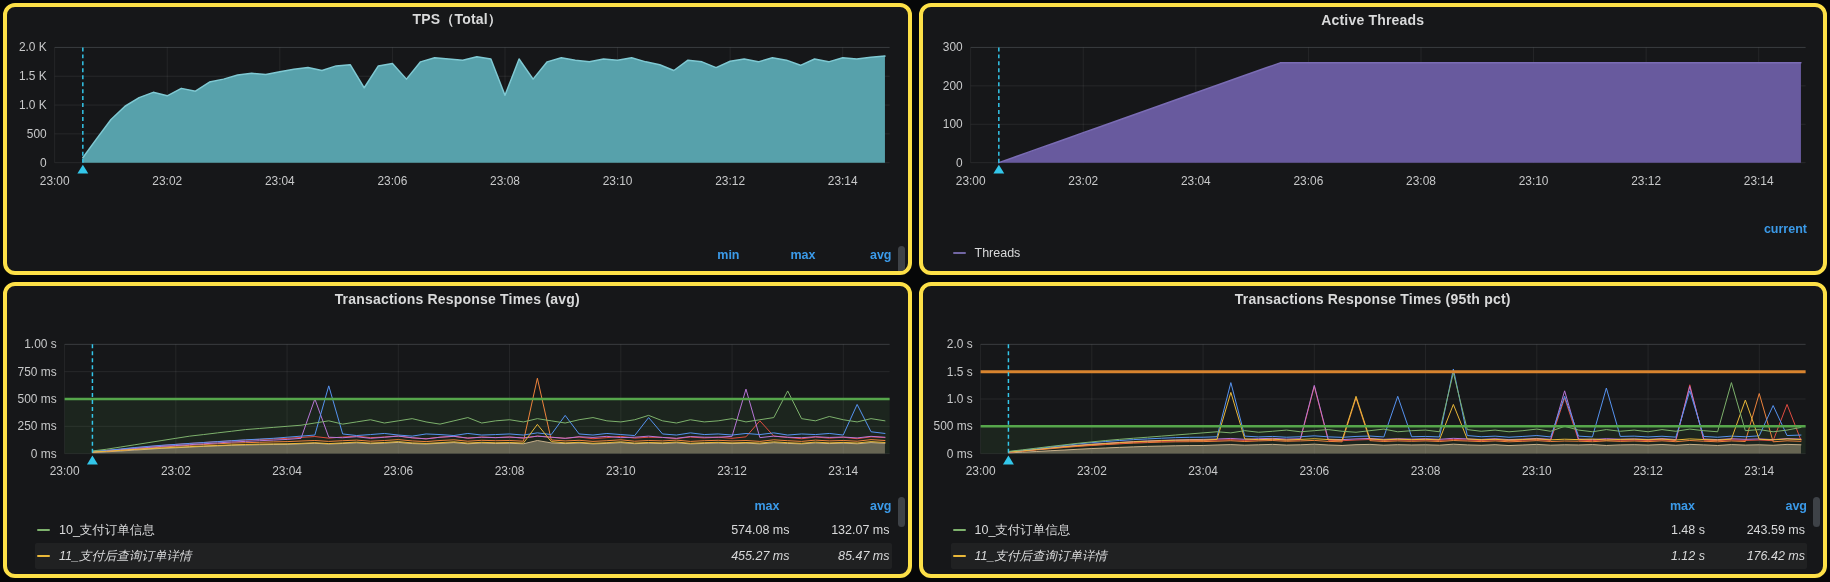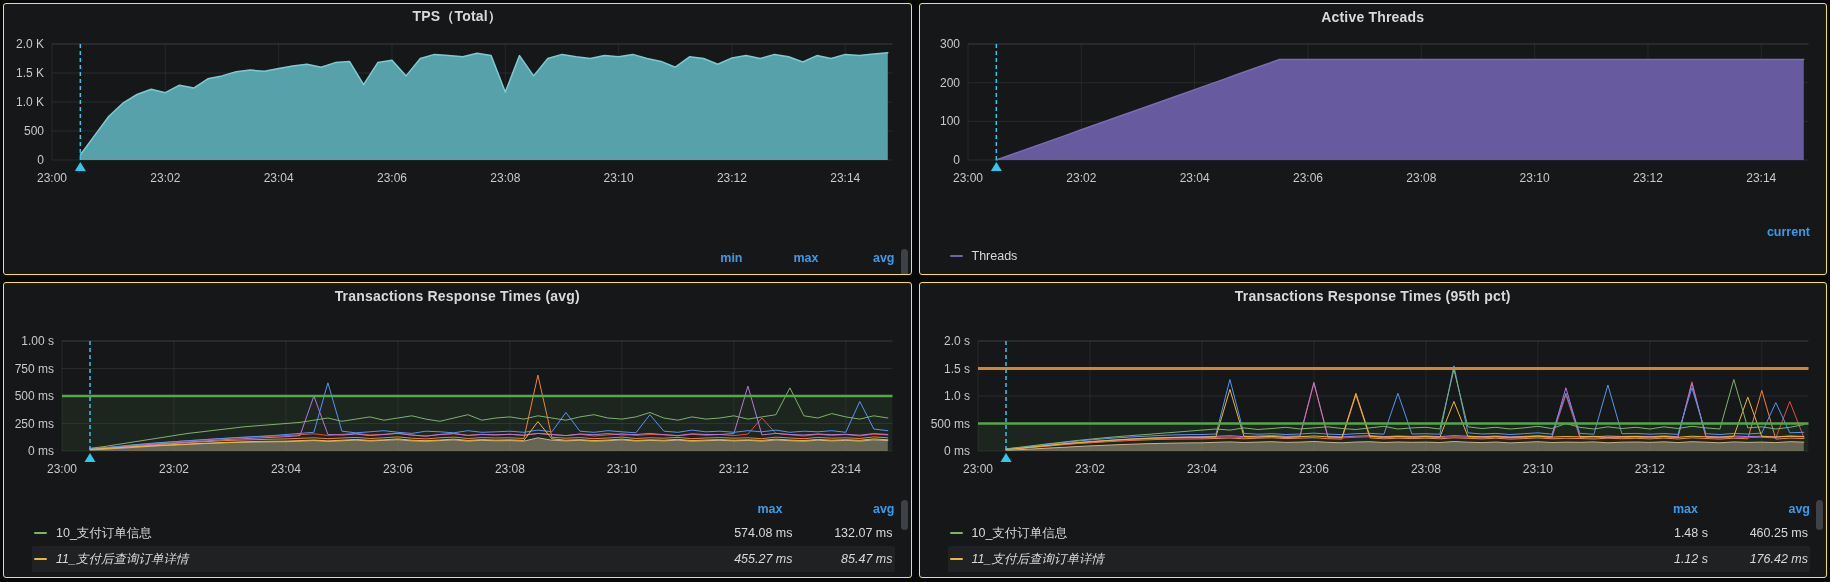--- a/index.html
+++ b/index.html
@@ -1,18 +1,18 @@
 <!DOCTYPE html>
 <html><head>
 <meta charset="utf-8">
 <style>
   html,body{margin:0;padding:0;background:#060708;}
   body{width:1830px;height:582px;font-family:"Liberation Sans","DejaVu Sans",sans-serif;overflow:hidden;}
   .grid{display:grid;grid-template-columns:1fr 1fr;grid-template-rows:272px 296px;gap:7px;padding:3px;}
-  .panel{background:#161719;border:1px solid #fde047;border-radius:3px;display:flex;flex-direction:column;position:relative;overflow:hidden;}
+  .panel{background:#161719;border:4px solid #fde047;border-radius:12px;display:flex;flex-direction:column;position:relative;overflow:hidden;}
   .panel-title{height:26px;flex:0 0 26px;display:flex;align-items:center;justify-content:center;color:#d8d9da;font-size:14px;font-weight:700;letter-spacing:.2px;cursor:pointer;}
   svg.chart{display:block;width:100%;flex:0 0 auto;}
   .legend{margin-top:auto;position:relative;padding:0 16px 5px 28px;flex:0 0 auto;}
   .legend-header{display:flex;justify-content:flex-end;height:22px;align-items:center;gap:12px;}
   .legend-header .stat{color:#3b9ae8;font-weight:700;}
   .legend-row{display:flex;align-items:center;height:26px;color:#d8d9da;font-size:12.5px;border-radius:2px;padding:0 2px;}
   .legend-row.hl{background:rgba(255,255,255,0.045);font-style:italic;}
   .dash{width:13px;height:2px;border-radius:1px;margin-right:9px;flex:0 0 auto;}
   .l-label{white-space:nowrap;cursor:pointer;}
   .l-stats{margin-left:auto;display:flex;}
@@ -243,21 +243,21 @@
     <div class="legend wide">
         <div class="legend-header">
           <span class="stat">max</span>
           <span class="stat">avg</span>
         </div>
         <div class="legend-row">
           <span class="dash" style="background: rgb(126, 178, 109);"></span>
           <span class="l-label">10_支付订单信息</span>
           <span class="l-stats">
             <span class="stat">1.48 s</span>
-            <span class="stat">460.25 ms</span>
+            <span class="stat">243.59 ms</span>
           </span>
         </div>
         <div class="legend-row hl">
           <span class="dash" style="background: rgb(234, 184, 57);"></span>
           <span class="l-label">11_支付后查询订单详情</span>
           <span class="l-stats">
             <span class="stat">1.12 s</span>
             <span class="stat">176.42 ms</span>
           </span>
         </div>

